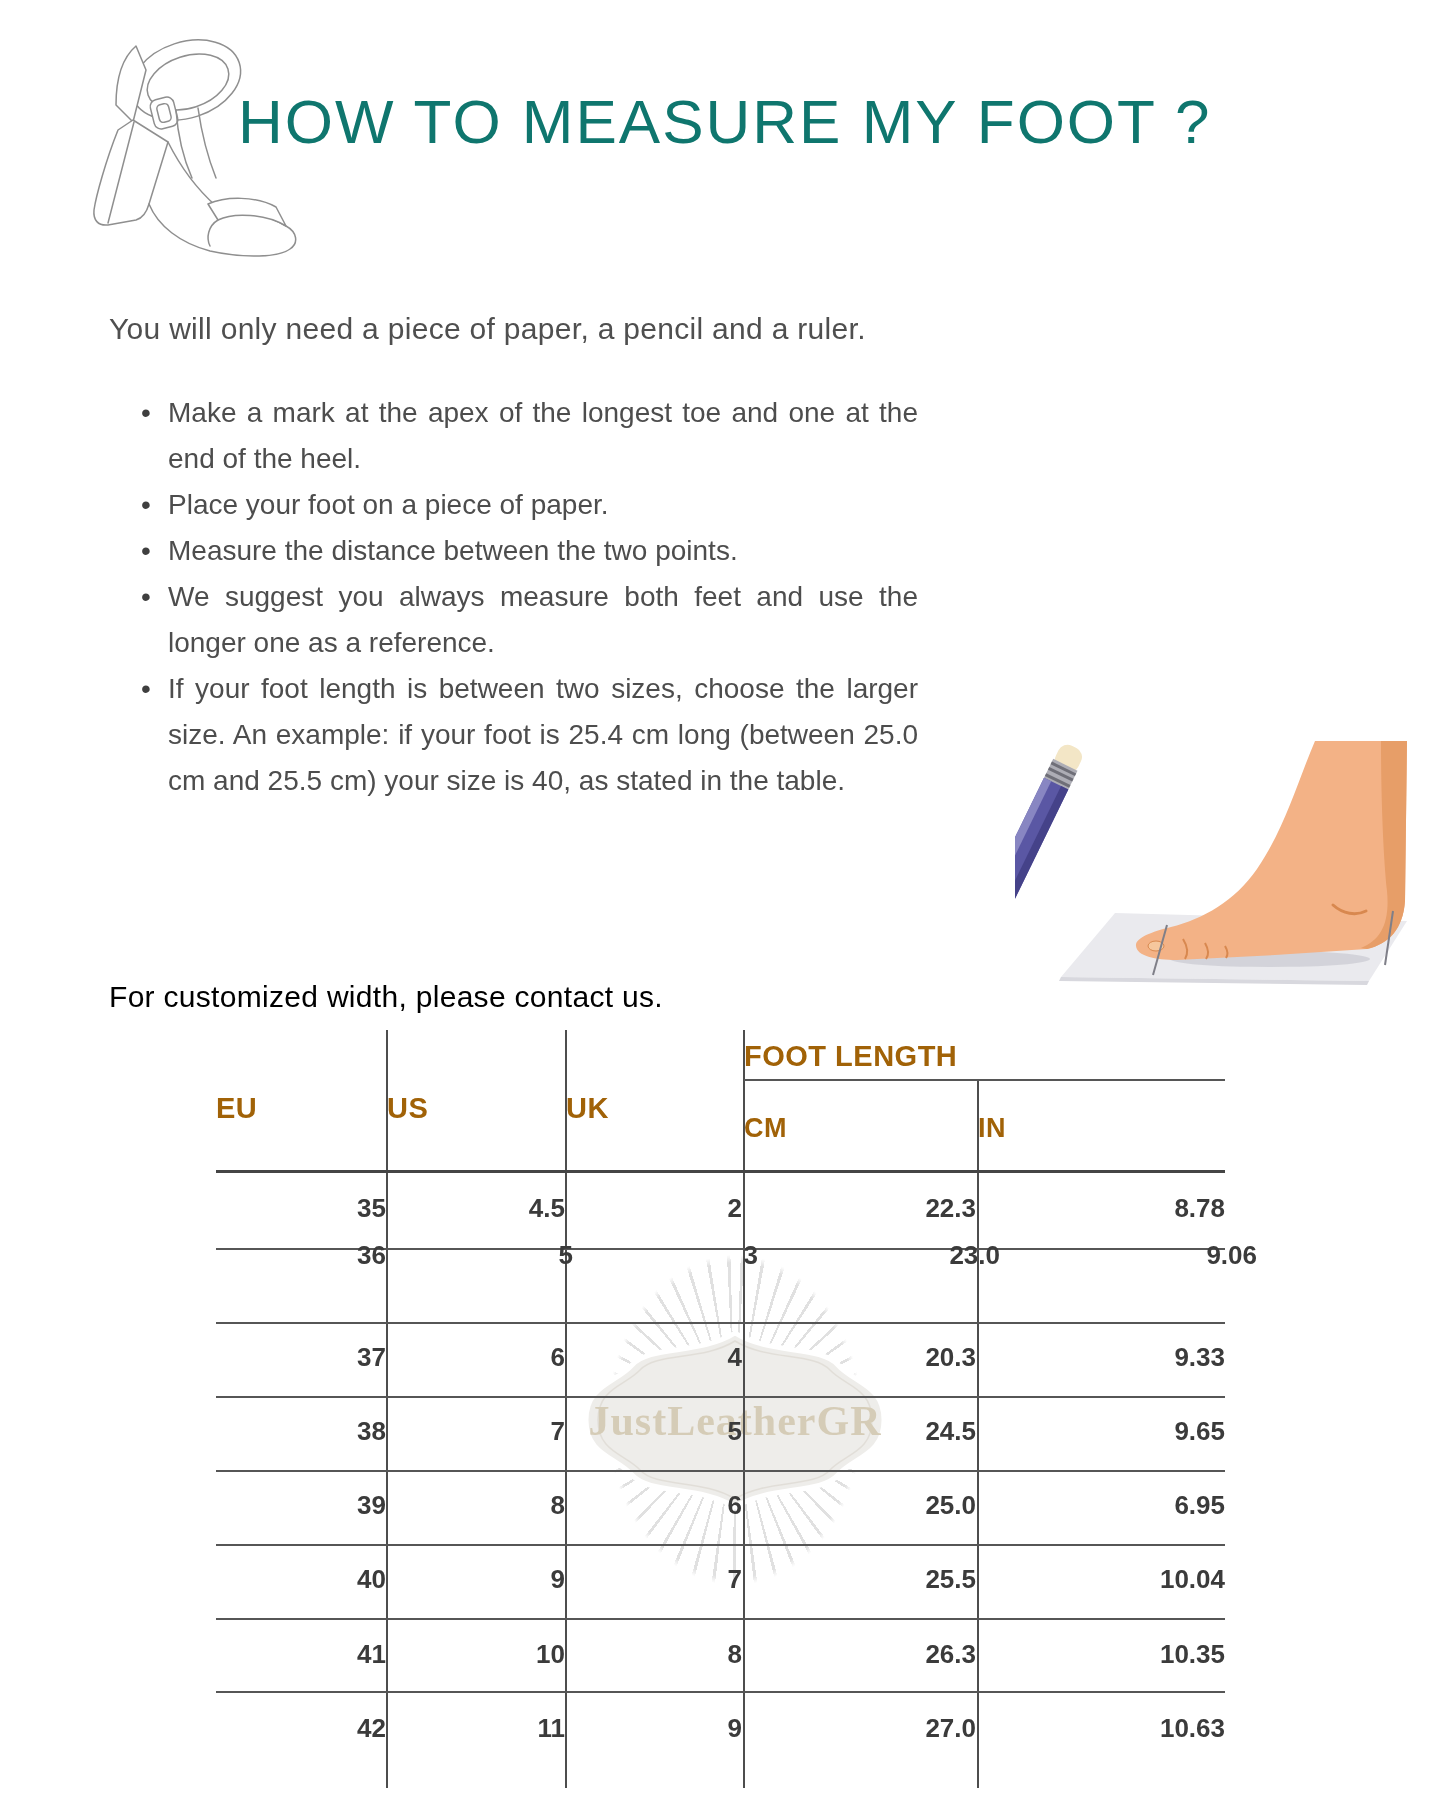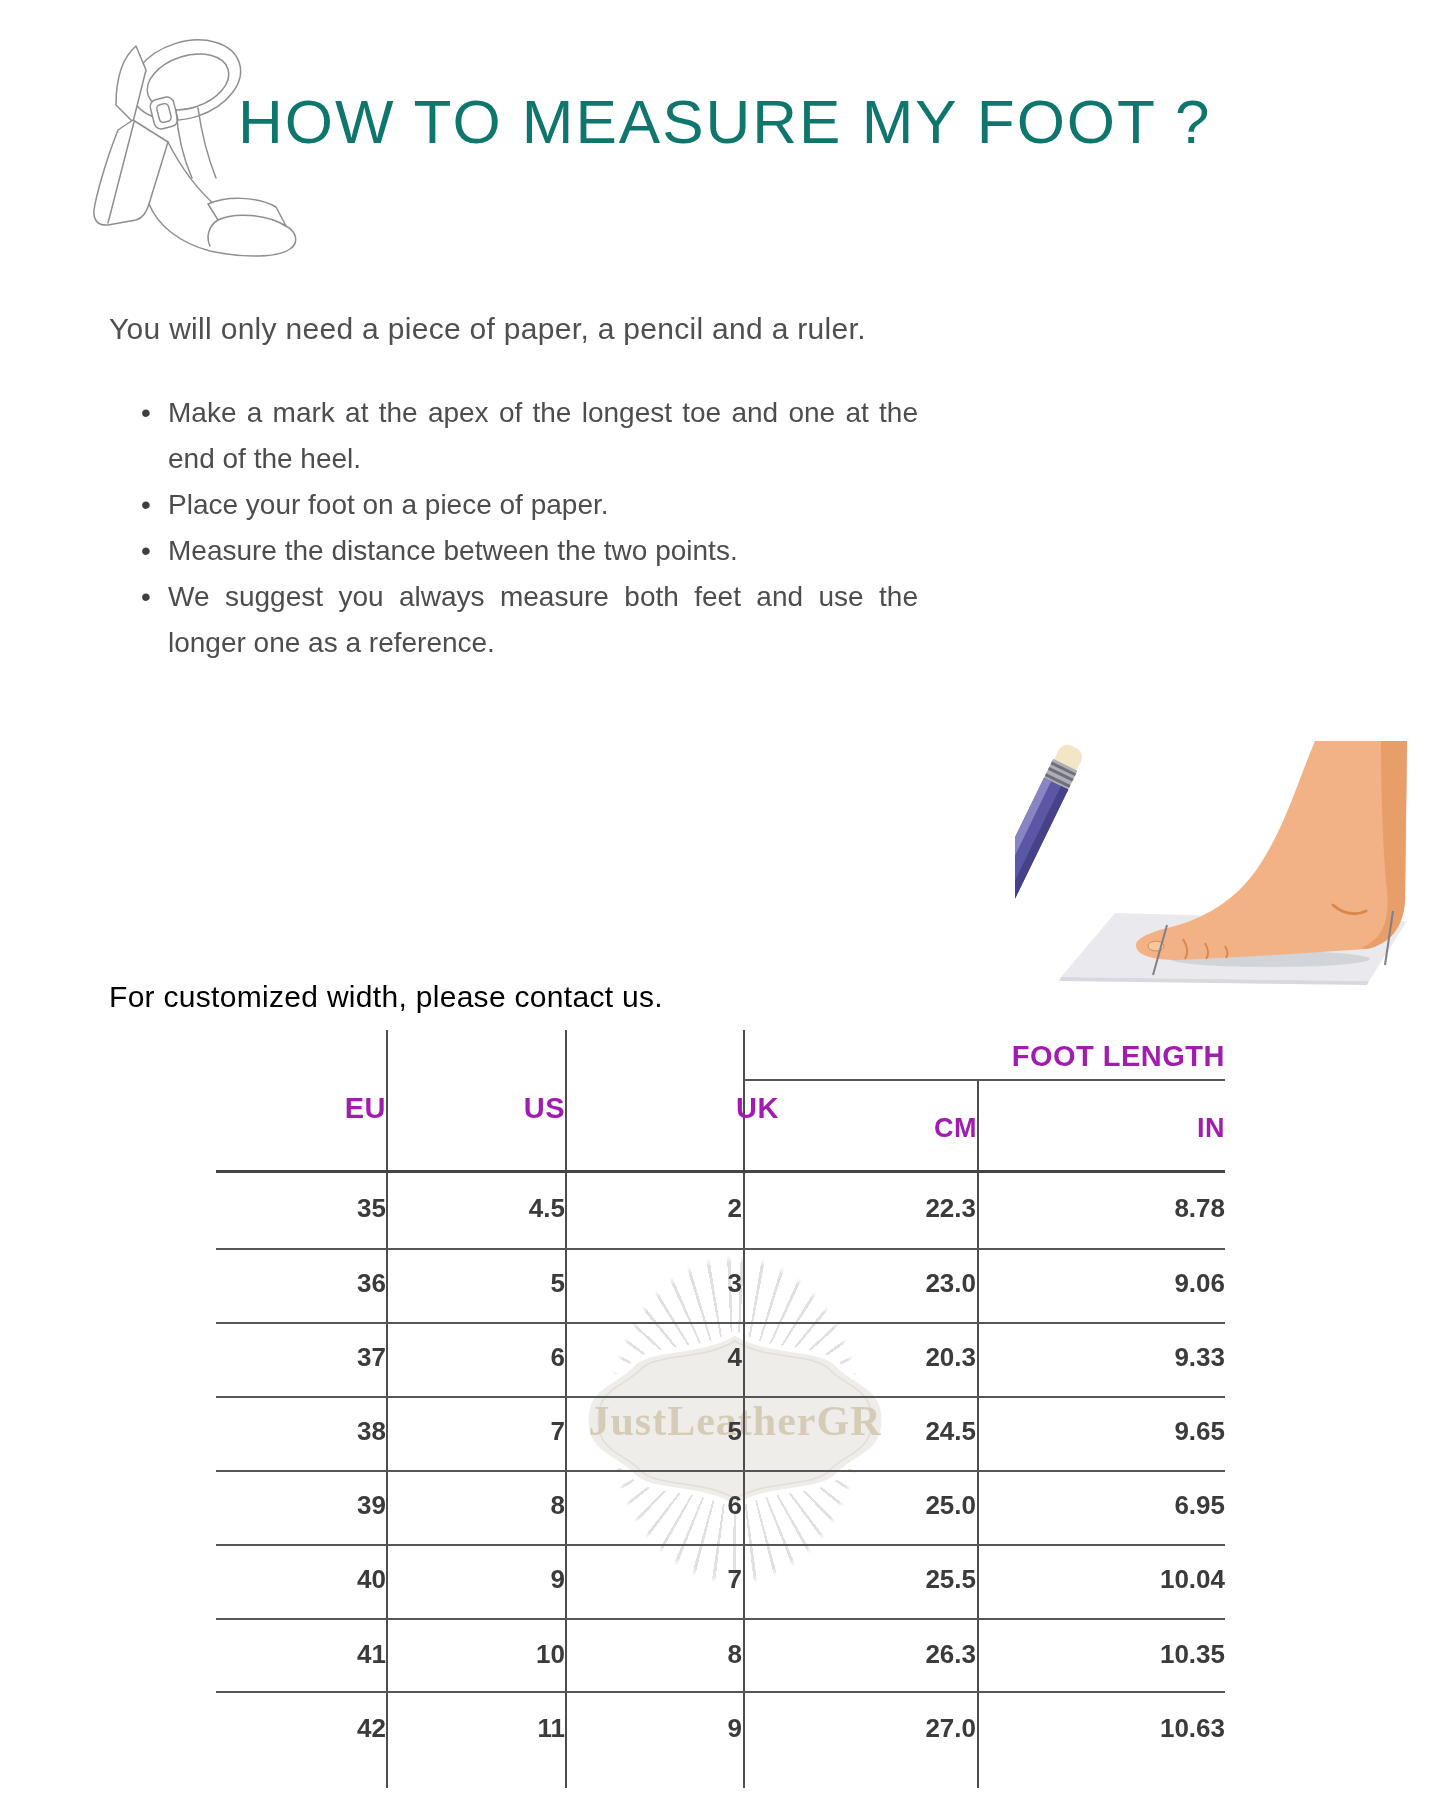--- a/index.html
+++ b/index.html
@@ -41,21 +41,21 @@
   .wm-badge { position:absolute; left:55px; top:190px; width:330px; height:190px; }
   .wm-text { position:absolute; left:0; top:262px; width:440px; text-align:center;
              font-family:"Liberation Serif", serif; font-weight:700; font-size:42px;
              color:#c8bc9f; letter-spacing:1px; }
 
   
   .table { position:absolute; inset:0; z-index:2; }
   .vline { position:absolute; width:2px; background:#4d4d4d; }
   .hline { position:absolute; height:2px; background:#565656; }
   .hline.thick { height:3px; background:#454545; }
-  .hcell { position:absolute; text-align:right; font-weight:700; color:#a21caf;
+  .hcell { position:absolute; text-align:left; font-weight:700; color:#a16207;
            font-size:29px; letter-spacing:.5px; }
   .hcell.sub { font-size:27px; }
   .trow { position:absolute; left:216px; width:1009px; display:grid;
           grid-template-columns:170px 179px 177px 234px 249px; }
   .trow span { text-align:right; font-weight:700; font-size:26px; color:#3b3b3b; }
 </style>
 </head>
 <body>
 
 <div class="page">
@@ -80,20 +80,21 @@
 
   <h1 class="title">HOW TO MEASURE MY FOOT ?</h1>
 
   <p class="intro">You will only need a piece of paper, a pencil and a ruler.</p>
 
   <ul class="bullets">
     <li>Make a mark at the apex of the longest toe and one at the end of the heel.</li>
     <li>Place your foot on a piece of paper.</li>
     <li>Measure the distance between the two points.</li>
     <li>We suggest you always measure both feet and use the longer one as a reference.</li>
+    <li>If your foot length is between two sizes, choose the larger size. An example: if your foot is 25.4 cm long (between 25.0 cm and 25.5 cm) your size is 40, as stated in the table.</li>
   </ul>
 
   <svg class="footart" viewBox="0 0 425 262">
     <g>
       <polygon points="100,180 392,188 354,248 46,244" fill="#eaeaee"></polygon>
       <polygon points="46,244 354,248 352,252 44,248" fill="#d8d8de"></polygon>
     </g>
     <ellipse cx="255" cy="226" rx="100" ry="8" fill="rgba(110,110,125,0.18)"></ellipse>
     <g>
       <path d="M300,8 C282,50 270,95 242,136 C220,168 188,186 156,194 C136,199 120,205 121,213
@@ -164,21 +165,21 @@
     <div class="hcell sub" style="left:744px; width:233px; top:1113px;">CM</div>
     <div class="hcell sub" style="left:978px; width:247px; top:1113px;">IN</div>
 
     <div class="trow" style="top:1193px;">
       <span>35</span>
         <span>4.5</span>
         <span>2</span>
         <span>22.3</span>
         <span>8.78</span>
     </div>
-    <div class="trow" style="top:1268px;">
+    <div class="trow" style="top:1240px;gap:8px;">
       <span>36</span>
         <span>5</span>
         <span>3</span>
         <span>23.0</span>
         <span>9.06</span>
     </div>
     <div class="trow" style="top:1342px;">
       <span>37</span>
         <span>6</span>
         <span>4</span>

